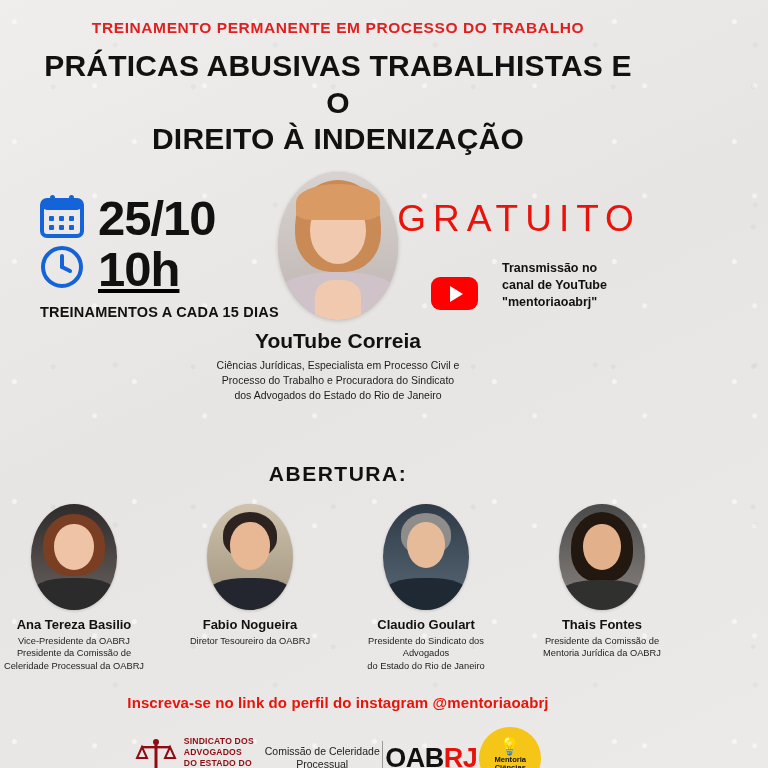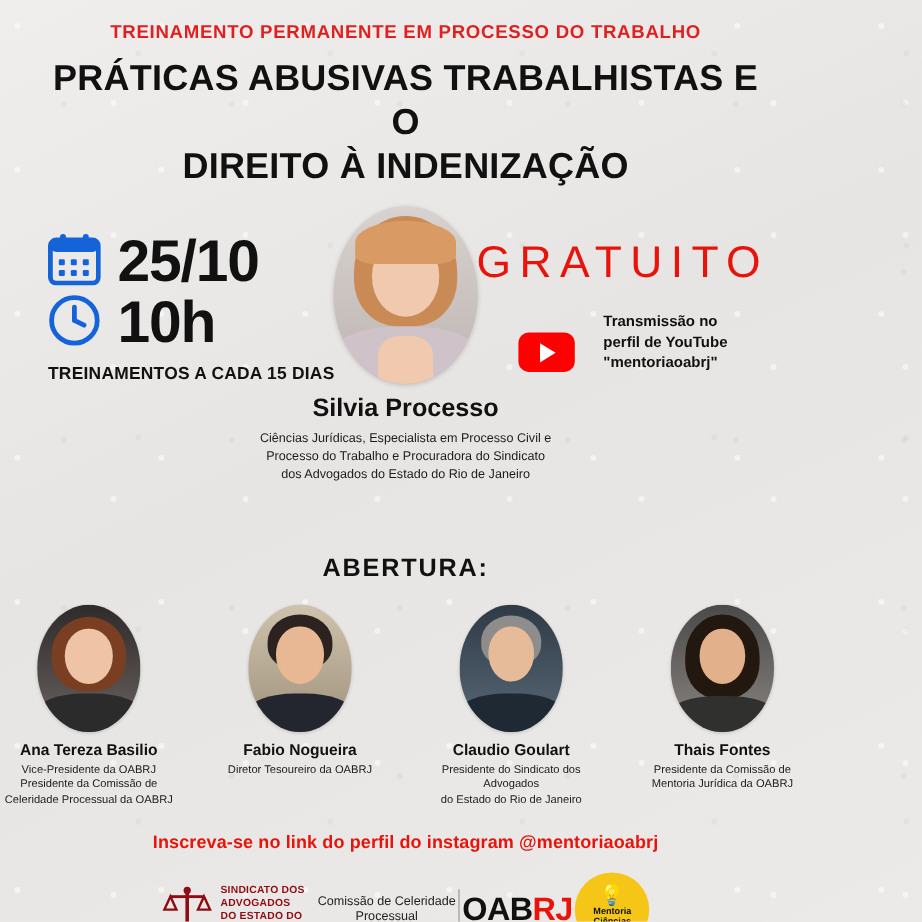--- a/index.html
+++ b/index.html
@@ -42,21 +42,21 @@
     letter-spacing:.2px;
     margin-top:11px;
     padding:0 42px;
   }
 
   
   .hero{position:relative;height:268px;margin-top:14px;}
 
   .left-block{position:absolute;left:40px;top:22px;width:270px;}
   .dateline{display:flex;align-items:center;gap:14px;}
-  .dateline + .dateline{margin-top:2px;}
+  .dateline + .dateline{margin-top:2px;text-decoration:underline;}
   .big-num{font-size:49px;font-weight:bold;color:#111;line-height:1;letter-spacing:-1px;}
   .icon-cal, .icon-clock{flex:0 0 auto;}
   .subnote{
     margin-top:10px;
     font-size:14.5px;font-weight:bold;color:#111;letter-spacing:.2px;
   }
 
   
   .speaker{position:absolute;left:50%;transform:translateX(-50%);top:0;text-align:center;width:300px;}
   .avatar-lg{
@@ -191,37 +191,37 @@
 
     <div class="speaker">
       <div class="avatar-lg">
         <div class="f-bg" style="background:linear-gradient(180deg,#d8d3d0 0%,#bdb4b0 100%);"></div>
         <div class="f-hair" style="top:8px;width:86px;height:92px;background:#c98a56;"></div>
         <div class="f-face" style="top:26px;width:56px;height:66px;background:#f0c9ae;"></div>
         <div class="f-hair" style="top:12px;width:84px;height:36px;background:#d99a63;border-radius:50% 50% 20% 20%;"></div>
         <div class="f-body" style="width:120px;height:48px;background:#cfc2c8;"></div>
         <div class="f-body" style="width:46px;height:40px;background:#f0c9ae;border-radius:40% 40% 0 0;"></div>
       </div>
-      <div class="speaker-name">Silvia Processo</div>
+      <div class="speaker-name">YouTube Correia</div>
       <div class="speaker-bio">
         <div>Ciências Jurídicas, Especialista em Processo Civil e</div>
         <div>Processo do Trabalho e Procuradora do Sindicato</div>
         <div>dos Advogados do Estado do Rio de Janeiro</div>
       </div>
     </div>
 
     <div class="right-block">
       <div class="gratuito">GRATUITO</div>
       <div class="yt-row">
         <span class="yt-badge">
             <span class="tri"></span>
           </span>
         <span class="yt-text">
           <div>Transmissão no</div>
-          <div>perfil de YouTube</div>
+          <div>canal de YouTube</div>
           <div>"mentoriaoabrj"</div>
         </span>
       </div>
     </div>
   </div>
 
   <div class="abertura">ABERTURA:</div>
 
   <div class="panel-row">
 

